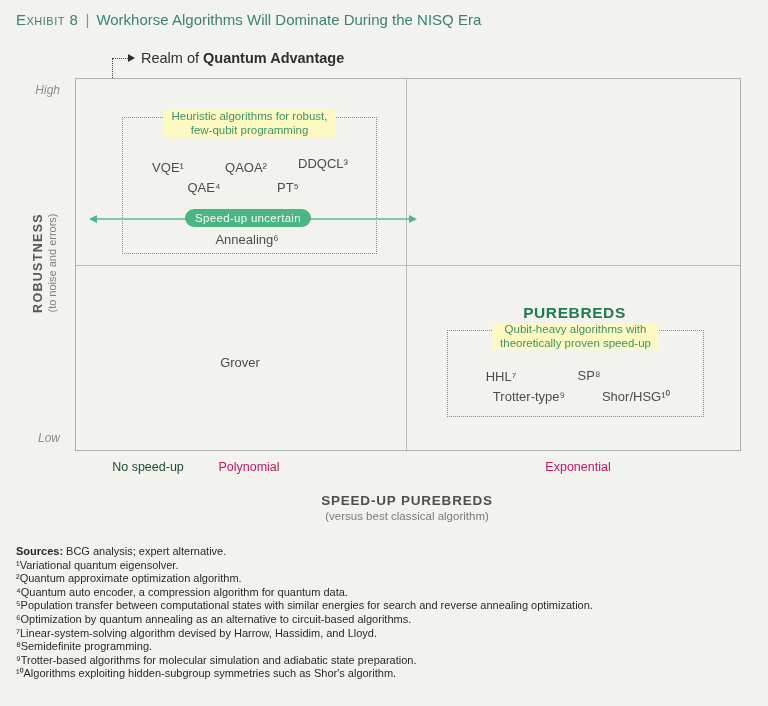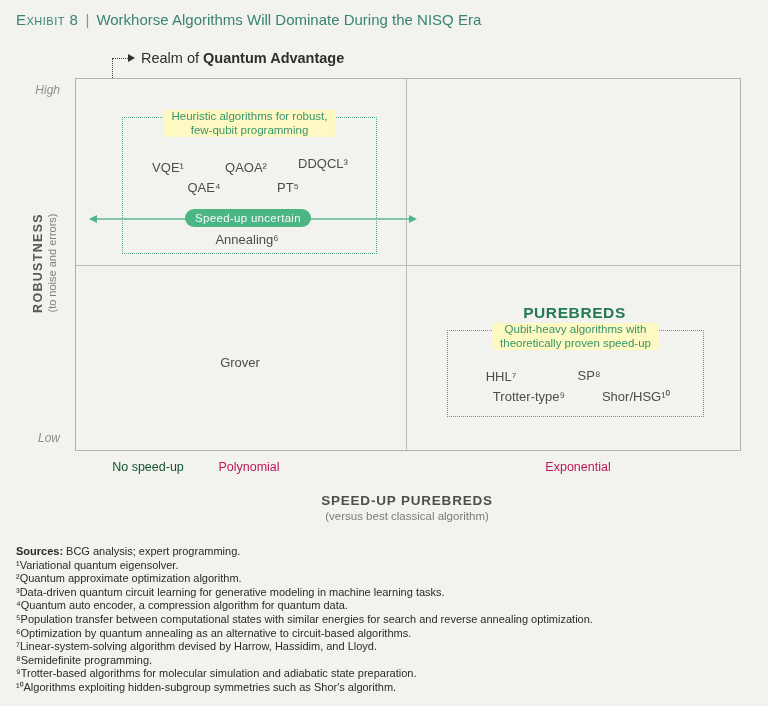--- a/index.html
+++ b/index.html
@@ -119,25 +119,24 @@
       <div>theoretically proven speed-up</div>
     </div>
   </div>
   <div class="algo" style="left:501px;top:376px;">HHL⁷</div>
   <div class="algo" style="left:589px;top:375px;">SP⁸</div>
   <div class="algo" style="left:529px;top:396px;">Trotter-type⁹</div>
   <div class="algo" style="left:636px;top:396px;">Shor/HSG¹⁰</div>
 
   <div class="footnotes">
     <div>
-      <span class="src-label">Sources:</span><span class="src-text">BCG analysis; expert programming.</span>
+      <span class="src-label">Sources:</span><span class="src-text">BCG analysis; expert alternative.</span>
     </div>
     <div>¹Variational quantum eigensolver.</div>
     <div>²Quantum approximate optimization algorithm.</div>
-    <div>³Data-driven quantum circuit learning for generative modeling in machine learning tasks.</div>
     <div>⁴Quantum auto encoder, a compression algorithm for quantum data.</div>
     <div>⁵Population transfer between computational states with similar energies for search and reverse annealing optimization.</div>
     <div>⁶Optimization by quantum annealing as an alternative to circuit-based algorithms.</div>
     <div>⁷Linear-system-solving algorithm devised by Harrow, Hassidim, and Lloyd.</div>
     <div>⁸Semidefinite programming.</div>
     <div>⁹Trotter-based algorithms for molecular simulation and adiabatic state preparation.</div>
     <div>¹⁰Algorithms exploiting hidden-subgroup symmetries such as Shor's algorithm.</div>
   </div>
 
 </div>

